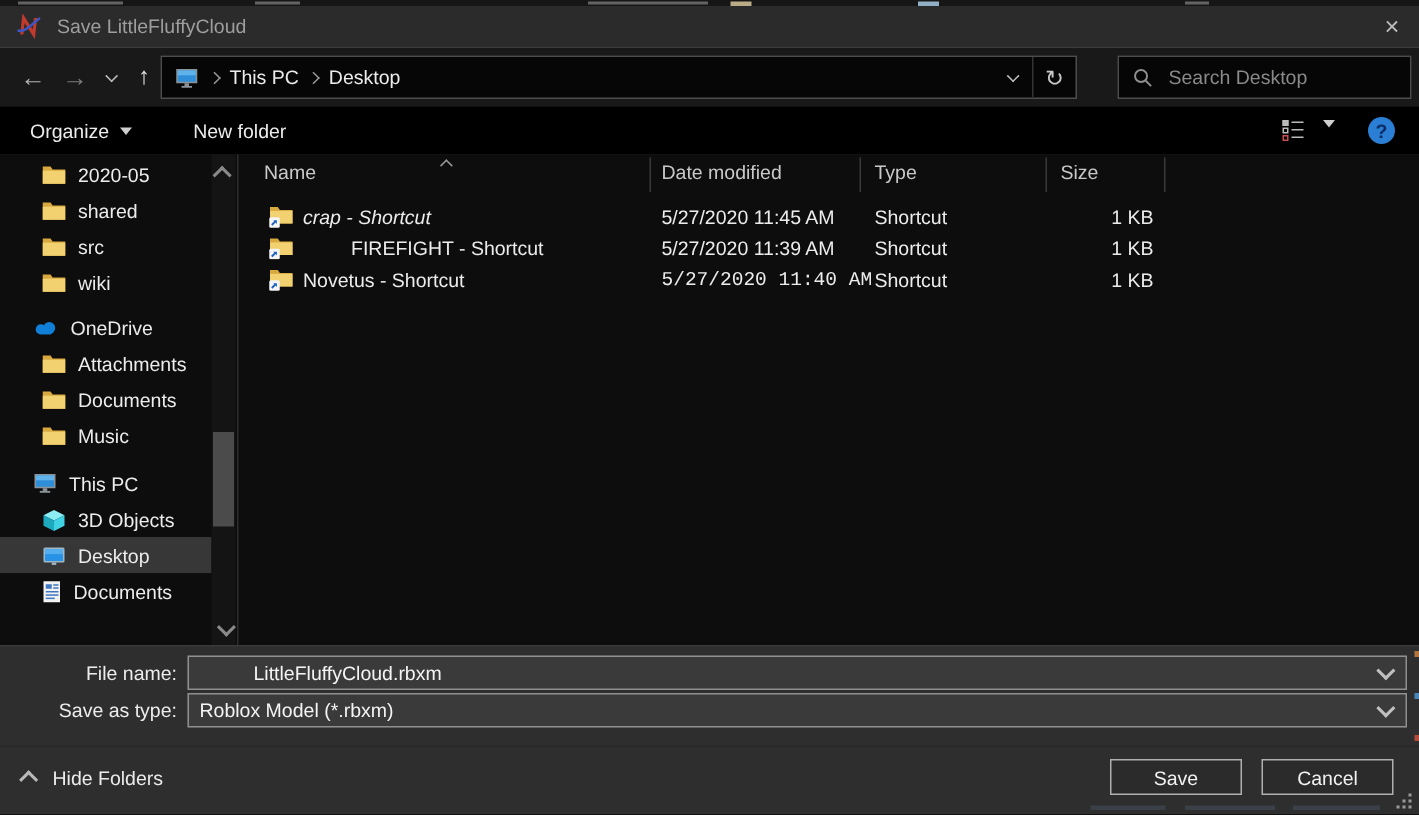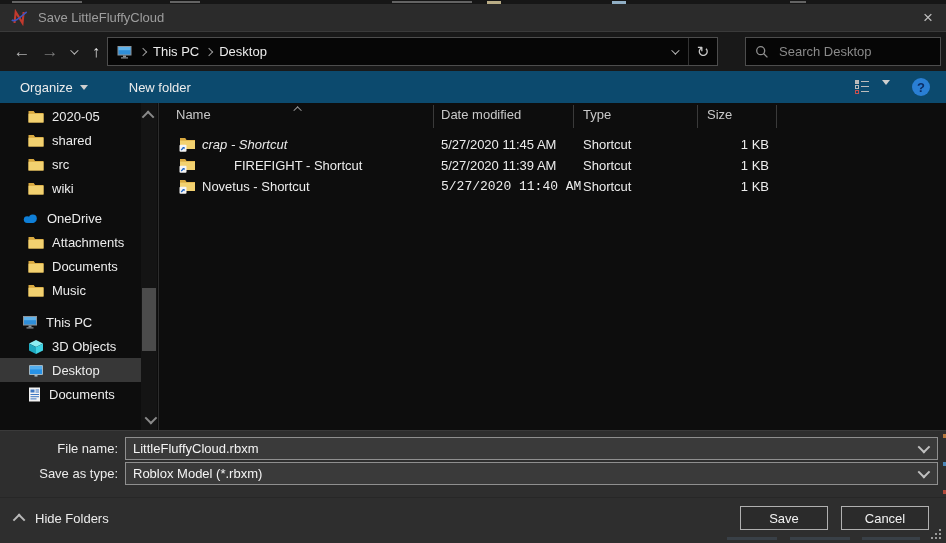--- a/index.html
+++ b/index.html
@@ -31,21 +31,21 @@
   .crumb-sep{margin:0 7px;}
   .crumb{color:#ececec;font-size:13px;}
   .abar-right{margin-left:auto;display:flex;align-items:center;height:100%;}
   .abar-btn{width:28px;height:100%;display:flex;align-items:center;justify-content:center;}
   .abar-div{width:1px;height:27px;background:#333;}
   .refresh{color:#c8c8c8;font-size:15px;}
   .searchbox{position:absolute;left:745px;top:5px;width:196px;height:29px;background:#060606;
              border:1px solid #4d4d4d;box-sizing:border-box;display:flex;align-items:center;}
   .searchbox .ph{color:#8a8a8a;margin-left:10px;font-size:13px;}
   
-  .toolbar{position:absolute;left:0;top:71px;width:946px;height:32px;background:#0c4a6e;
+  .toolbar{position:absolute;left:0;top:71px;width:946px;height:32px;background:#000000;
            display:flex;align-items:center;box-sizing:border-box;}
   .tool-item{display:flex;align-items:center;gap:7px;color:#ececec;}
   .caret-down{width:0;height:0;border-left:4px solid transparent;border-right:4px solid transparent;
               border-top:5px solid #cfcfcf;}
   .details-ico{position:absolute;right:76px;top:9px;width:15px;height:14px;}
   .details-ico i{position:absolute;display:block;}
   .d-sq{width:4px;height:4px;border:1px solid #bcbcbc;box-sizing:border-box;left:0;}
   .d-ln{width:8px;height:1px;background:#bcbcbc;left:6px;}
   .view-caret{position:absolute;right:56px;top:14px;}
   .help-btn{position:absolute;right:16px;top:7px;width:18px;height:18px;border-radius:50%;
@@ -339,21 +339,21 @@
         <span class="fcell" style="left:43px;">Novetus - Shortcut</span>
         <span class="fcell" style="left:282px;font-family:Liberation Mono, monospace;">5/27/2020 11:40 AM</span>
         <span class="fcell" style="left:424px;">Shortcut</span>
         <span class="fcell size">1 KB</span>
       </div>
     </div>
   </div>
 
   <div class="panel">
     <div class="flabel" style="top:6px;">File name:</div>
-    <div class="combo" style="top:6px;">
+    <div class="combo" style="top:6px;padding-left:36px;">
       <span class="cval">LittleFluffyCloud.rbxm</span>
       <span class="chev down"></span>
     </div>
     <div class="flabel" style="top:31px;">Save as type:</div>
     <div class="combo" style="top:31px;">
       <span class="cval">Roblox Model (*.rbxm)</span>
       <span class="chev down"></span>
     </div>
     <i class="edge-dot" style="top:3px;background:#b4763c;"></i>
     <i class="edge-dot" style="top:31px;background:#4a86b8;"></i>

